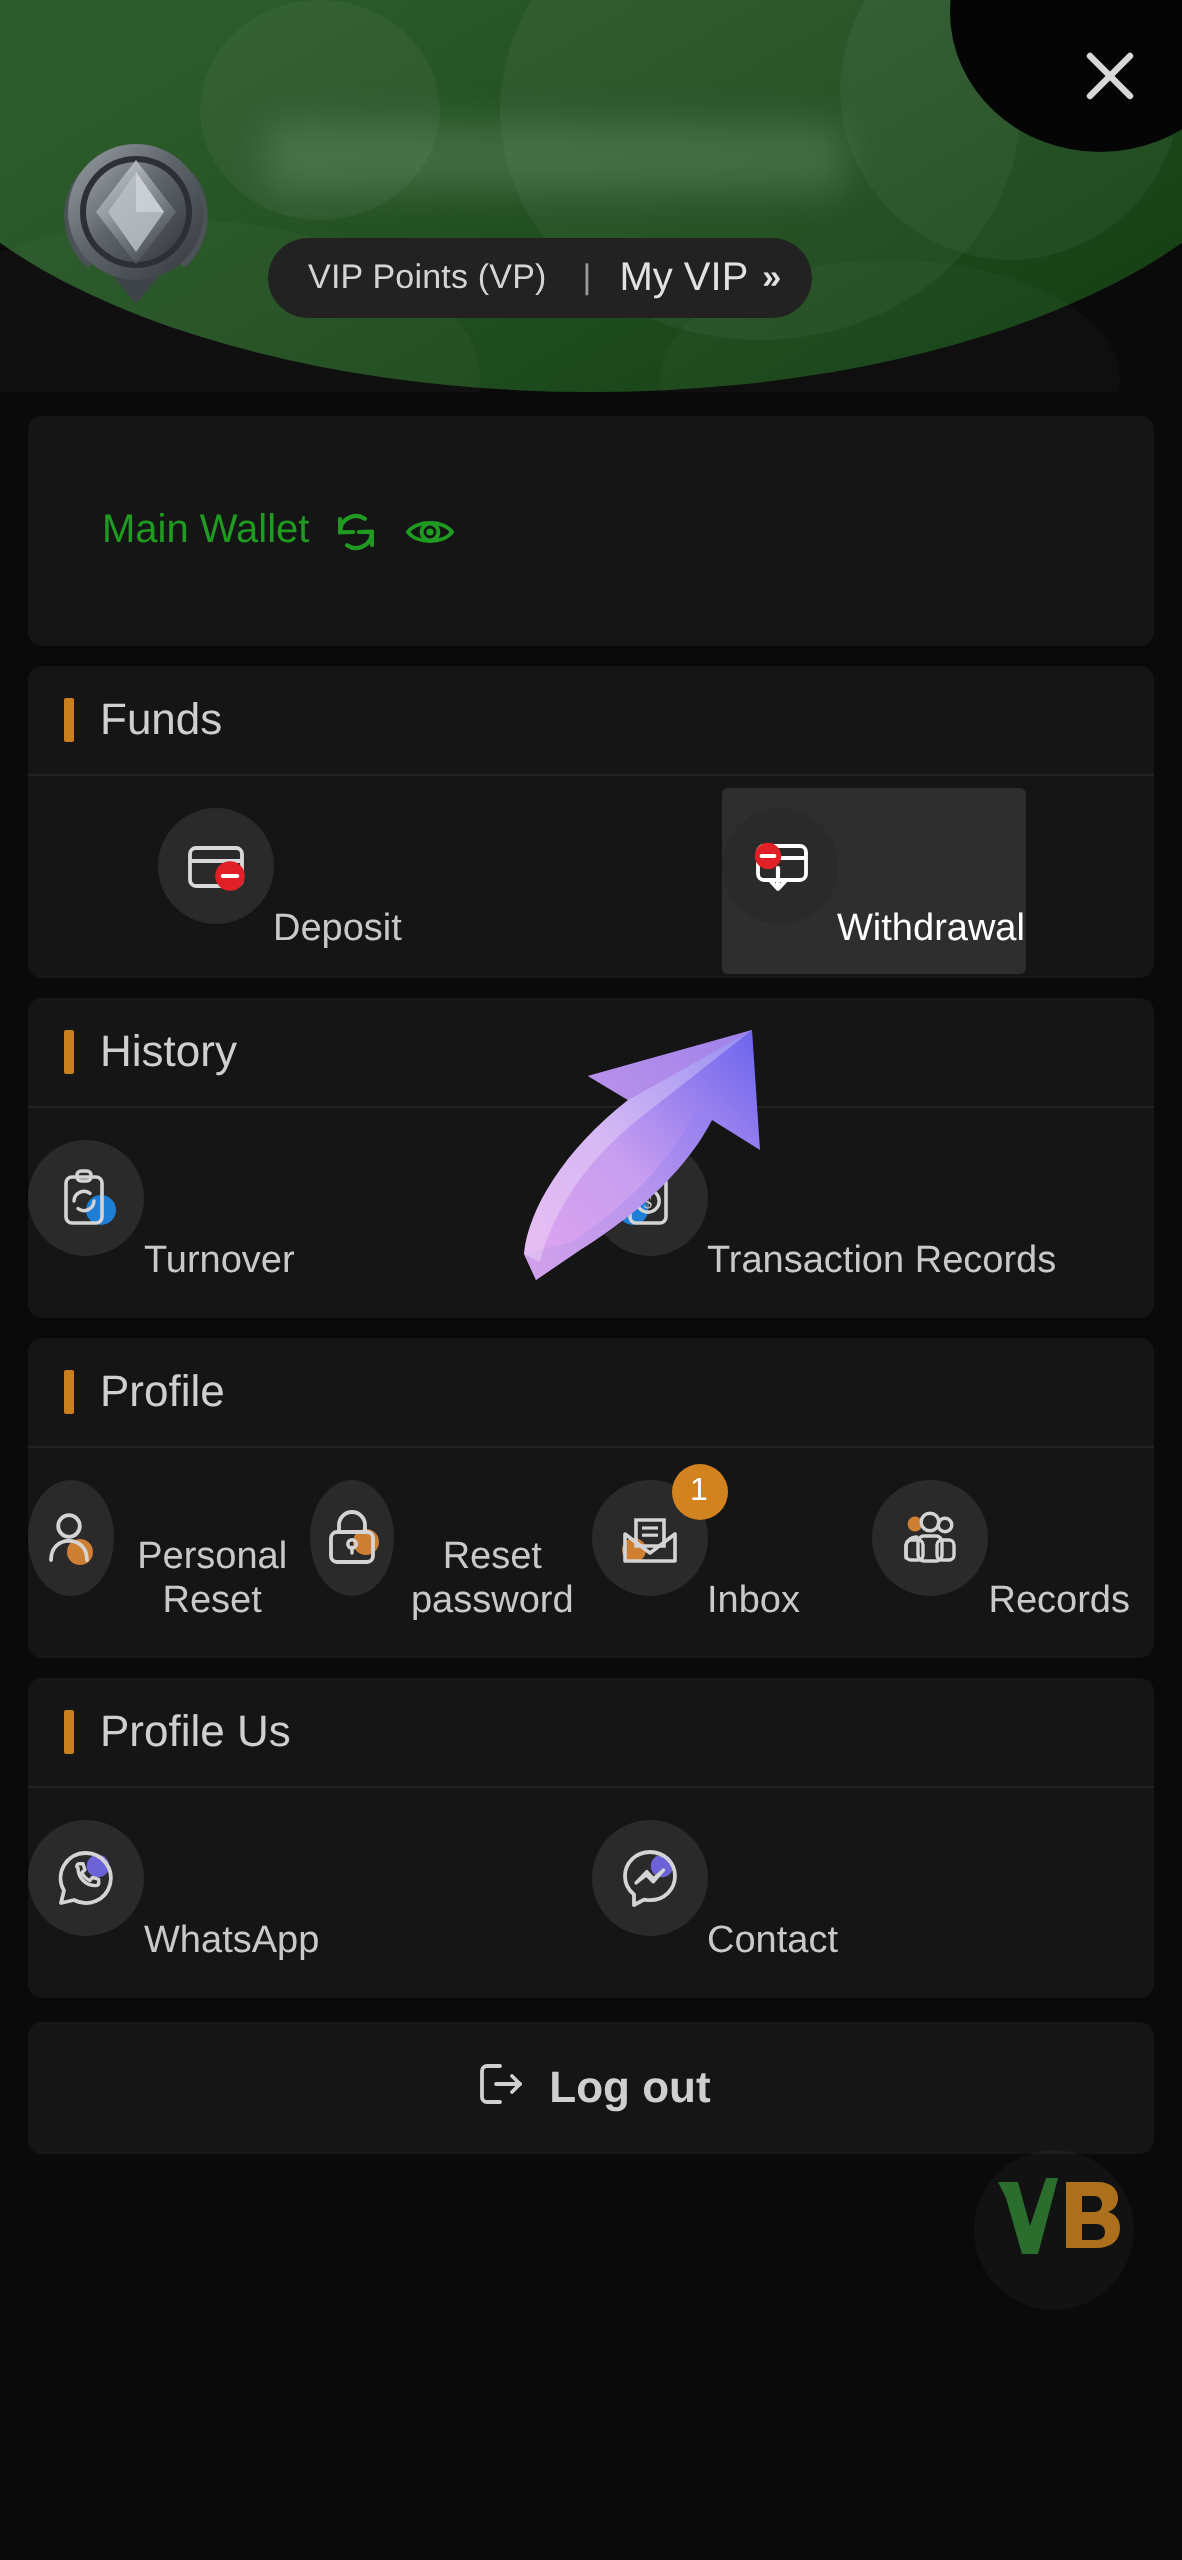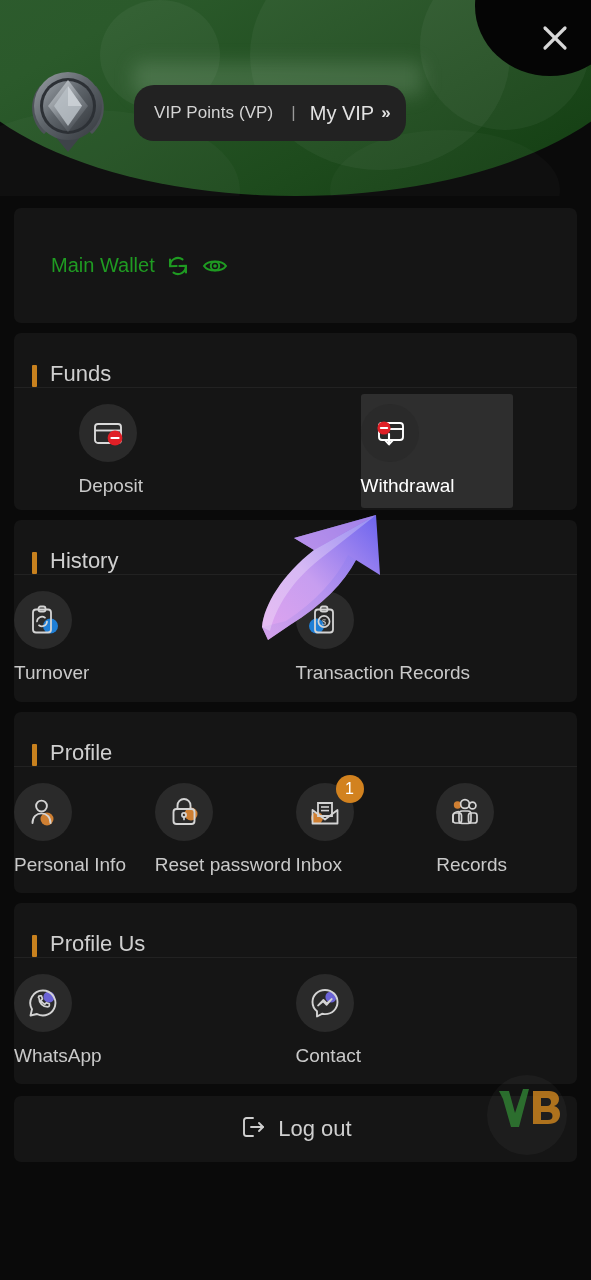--- a/index.html
+++ b/index.html
@@ -71,22 +71,22 @@
 
   .vip-badge {
     position: absolute;
     top: 60px; left: 24px;
     width: 88px; height: 96px;
     z-index: 3;
   }
 
   .vip-pill {
     position: absolute;
-    top: 85px; left: 134px;
-    height: 56px;
+    top: 119px; left: 134px;
+    height: 40px;
     display: flex; align-items: center;
     padding: 0 18px 0 20px;
     background: #222222;
     border-radius: 20px;
     z-index: 3;
     cursor: pointer;
   }
   .vip-pill .vp-label {
     color: #d4d4d4; font-size: 17px; letter-spacing: .1px;
   }
@@ -103,21 +103,21 @@
 
   
   .card {
     position: relative;
     margin: 0 14px 10px 14px;
     background: #151515;
     border-radius: 7px;
     z-index: 2;
   }
   .card-head {
-    display: flex; align-items: flex-end;
+    display: flex; align-items: center;
     height: 55px;
     padding-left: 18px;
     border-bottom: 1px solid #222222;
   }
   .accent-bar {
     width: 5px; height: 22px;
     background: #c8811e;
     border-radius: 1px;
     margin-right: 13px;
   }
@@ -134,39 +134,39 @@
   }
   .wallet-label {
     color: #1f9b22; font-size: 20px; margin-right: 11px; margin-left: 19px;
   }
   .wallet-ic { margin-right: 12px; display: flex; align-items: center; cursor: pointer; }
 
   
   .grid { display: flex; padding: 16px 0 18px 0; }
   .grid-item {
     flex: 1 1 0;
-    display: flex; flex-direction: column; align-items: flex-start;
+    display: flex; flex-direction: row; align-items: flex-end;
     cursor: pointer;
     position: relative;
   }
   .grid-item .ic-wrap {
     position: relative;
     width: 58px; height: 58px;
     border-radius: 50%;
     background: #2a2a2a;
     display: flex; align-items: center; justify-content: center;
     margin-bottom: 13px;
   }
   .grid-item .lbl {
     color: #c9c9c9; font-size: 19px; text-align: center; line-height: 1.12;
   }
   .grid-item.active {
     background: #2e2e2e;
     border-radius: 3px;
-    padding: 10px 0 0 0;
+    padding: 10px 0 12px 0;
     margin: -10px 0 -12px 0;
   }
   .grid-item.active .lbl { color: #ffffff; }
   .grid.funds { padding: 16px 0 14px 0; }
   .grid.funds .grid-item { flex: 0 0 152px; }
   .grid.funds { justify-content: center; gap: 130px; }
 
   .badge-count {
     position: absolute;
     top: -8px; right: -10px;
@@ -180,21 +180,21 @@
 
   
   .logout {
     margin: 12px 14px 0 14px;
     height: 66px;
     background: #151515;
     border-radius: 7px;
     display: flex; align-items: center; justify-content: center;
     gap: 11px;
     cursor: pointer;
-    position: relative; z-index: 2;
+    position: relative; z-index: 2; font-weight: bold;
   }
   .logout .lbl { color: #cfcfcf; font-size: 22px; }
 
   
   .watermark {
     position: absolute;
     left: 493px; top: 1083px;
     width: 70px; height: 52px;
     z-index: 6;
     opacity: .85;
@@ -377,21 +377,21 @@
     <div class="grid">
 
       <div class="grid-item">
         <div class="ic-wrap">
           <svg width="36" height="36" viewBox="0 0 36 36">
             <circle cx="22" cy="25" r="6.5" fill="#cf7f32"></circle>
             <circle cx="16.5" cy="12" r="5.4" fill="none" stroke="#d4d4d4" stroke-width="1.9"></circle>
             <path d="M7.5 29 C7.5 22.8 11.6 19.4 16.5 19.4 C21.4 19.4 25.5 22.8 25.5 29" fill="none" stroke="#d4d4d4" stroke-width="1.9" stroke-linecap="round"></path>
           </svg>
         </div>
-        <div class="lbl">Personal Info</div>
+        <div class="lbl">Personal Reset</div>
       </div>
 
       <div class="grid-item">
         <div class="ic-wrap">
           <svg width="36" height="36" viewBox="0 0 36 36">
             <circle cx="25" cy="20" r="6.5" fill="#cf7f32"></circle>
             <path d="M11.5 15 V11.5 a6.5 6.5 0 0 1 13 0 V15" fill="none" stroke="#d4d4d4" stroke-width="1.9"></path>
             <rect x="7.5" y="15" width="21" height="15" rx="3" fill="none" stroke="#d4d4d4" stroke-width="1.9"></rect>
             <circle cx="18" cy="21" r="2.1" fill="none" stroke="#d4d4d4" stroke-width="1.7"></circle>
             <line x1="18" y1="22.6" x2="18" y2="25.5" stroke="#d4d4d4" stroke-width="1.7" stroke-linecap="round"></line>

